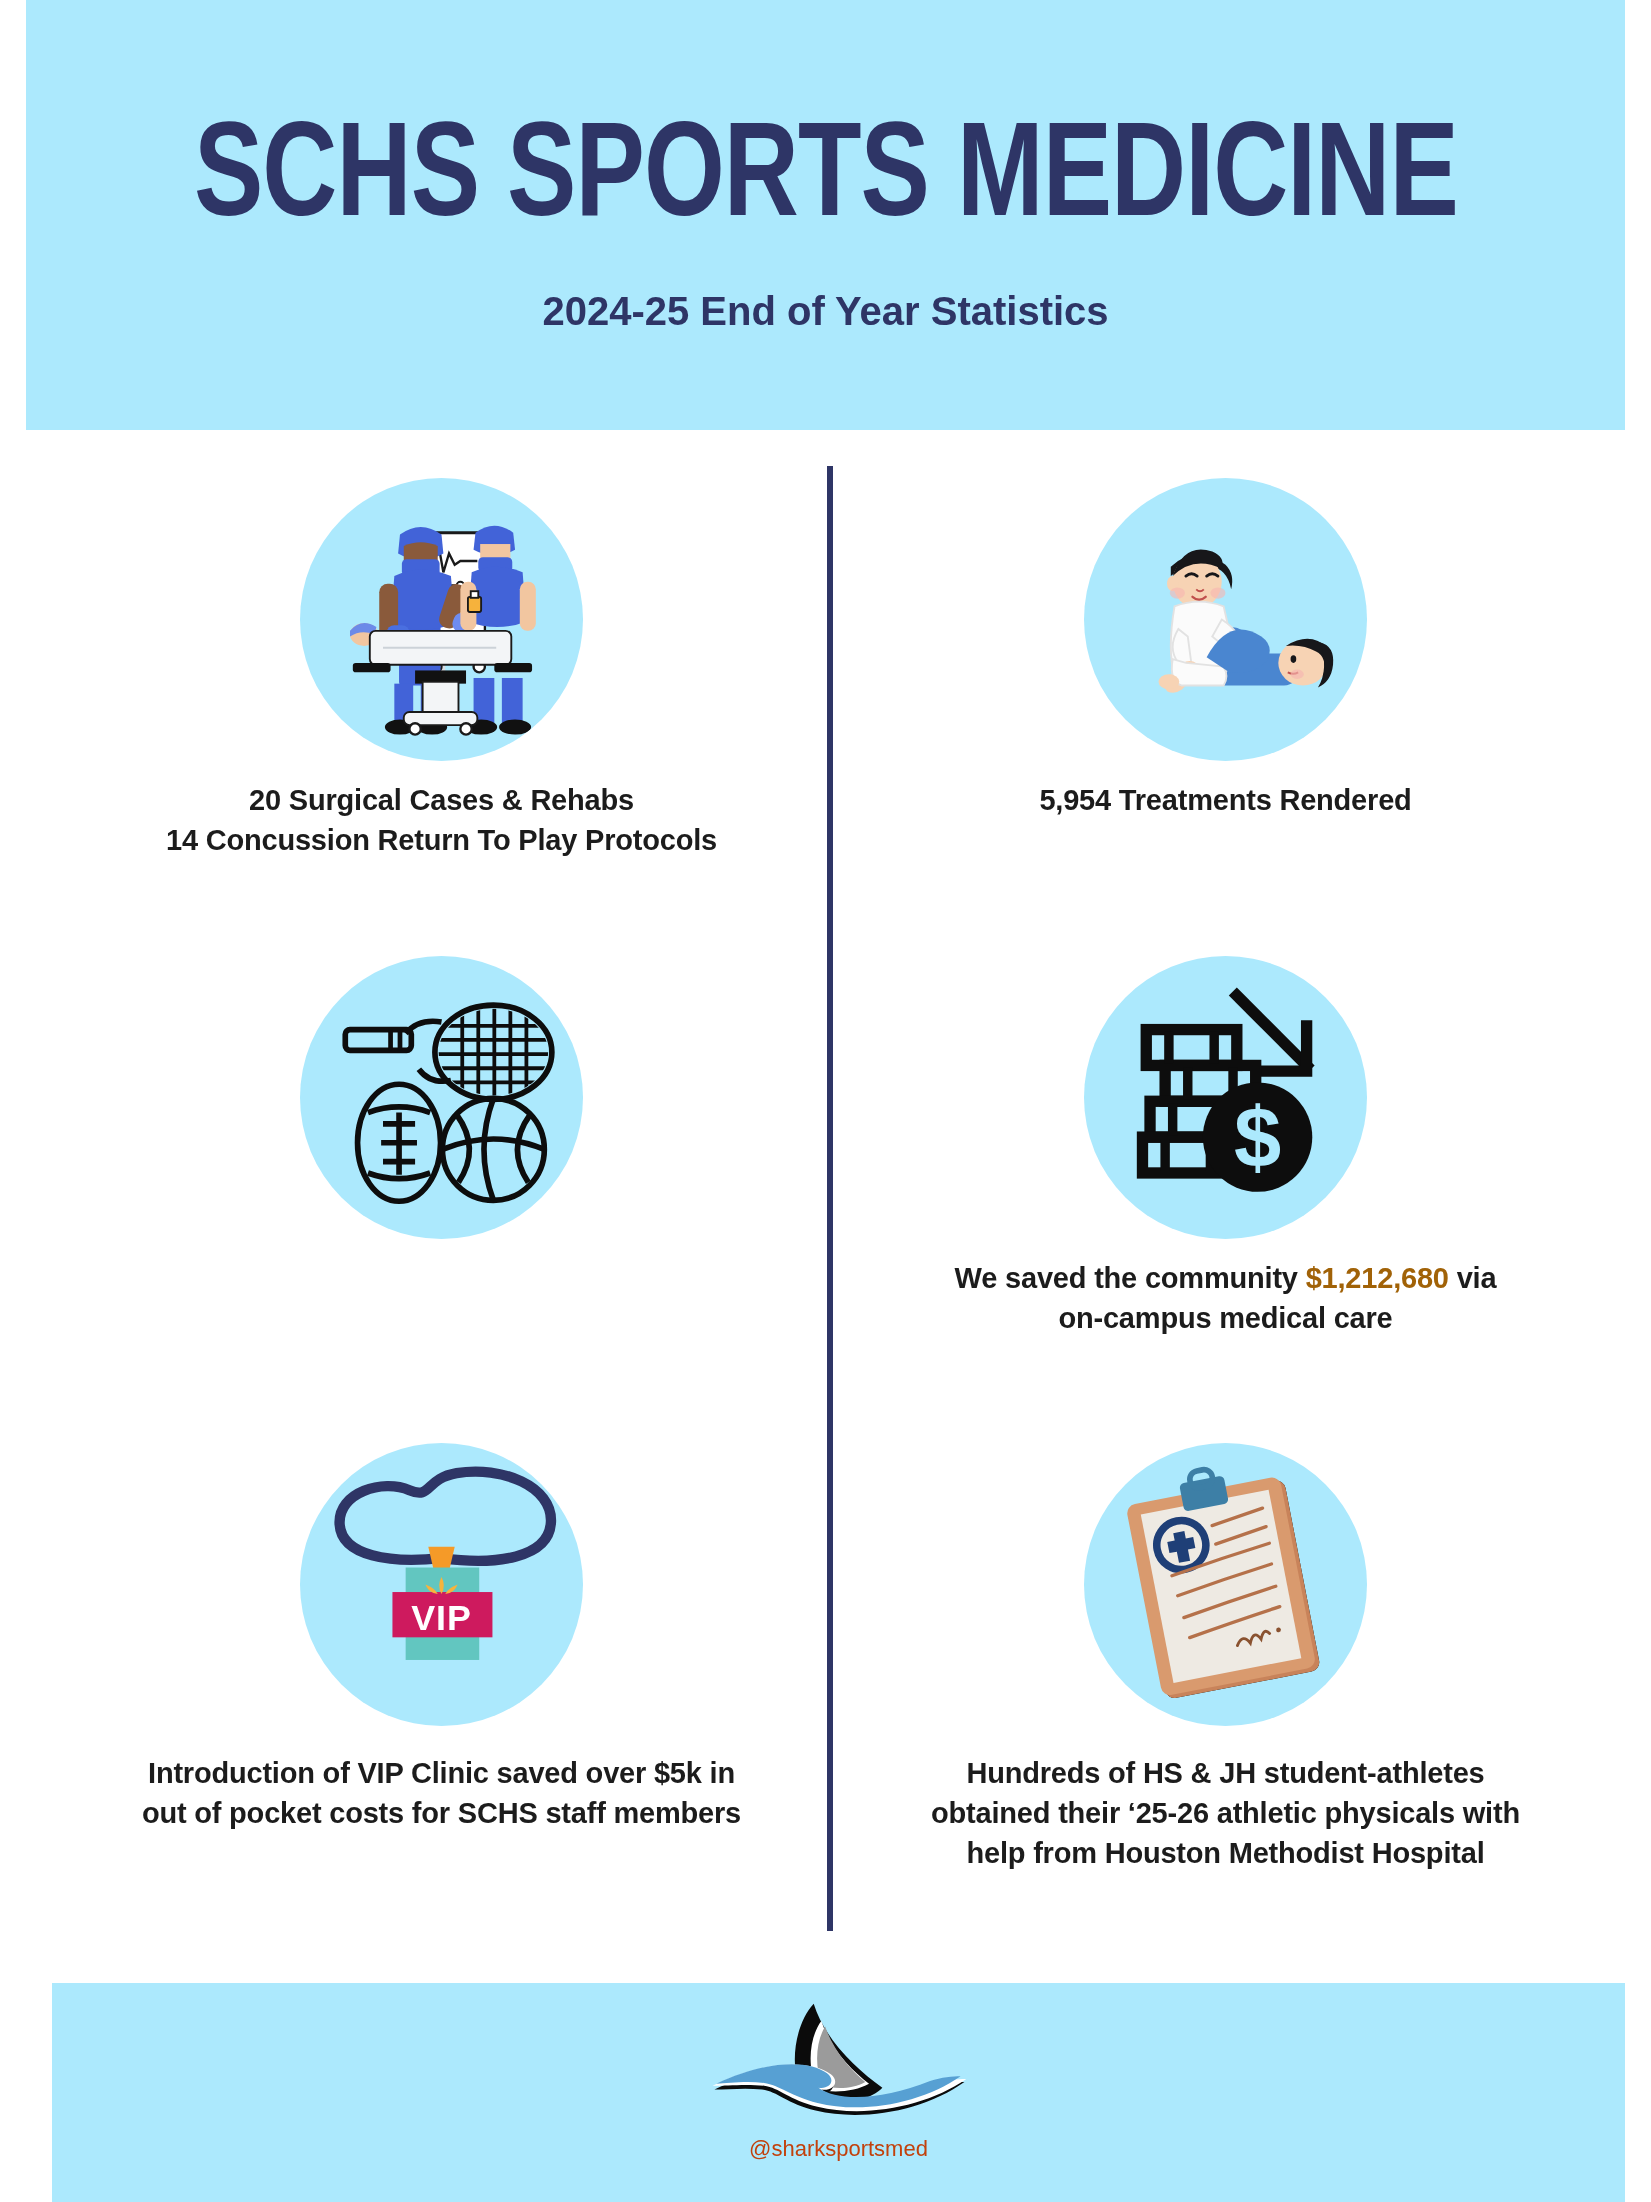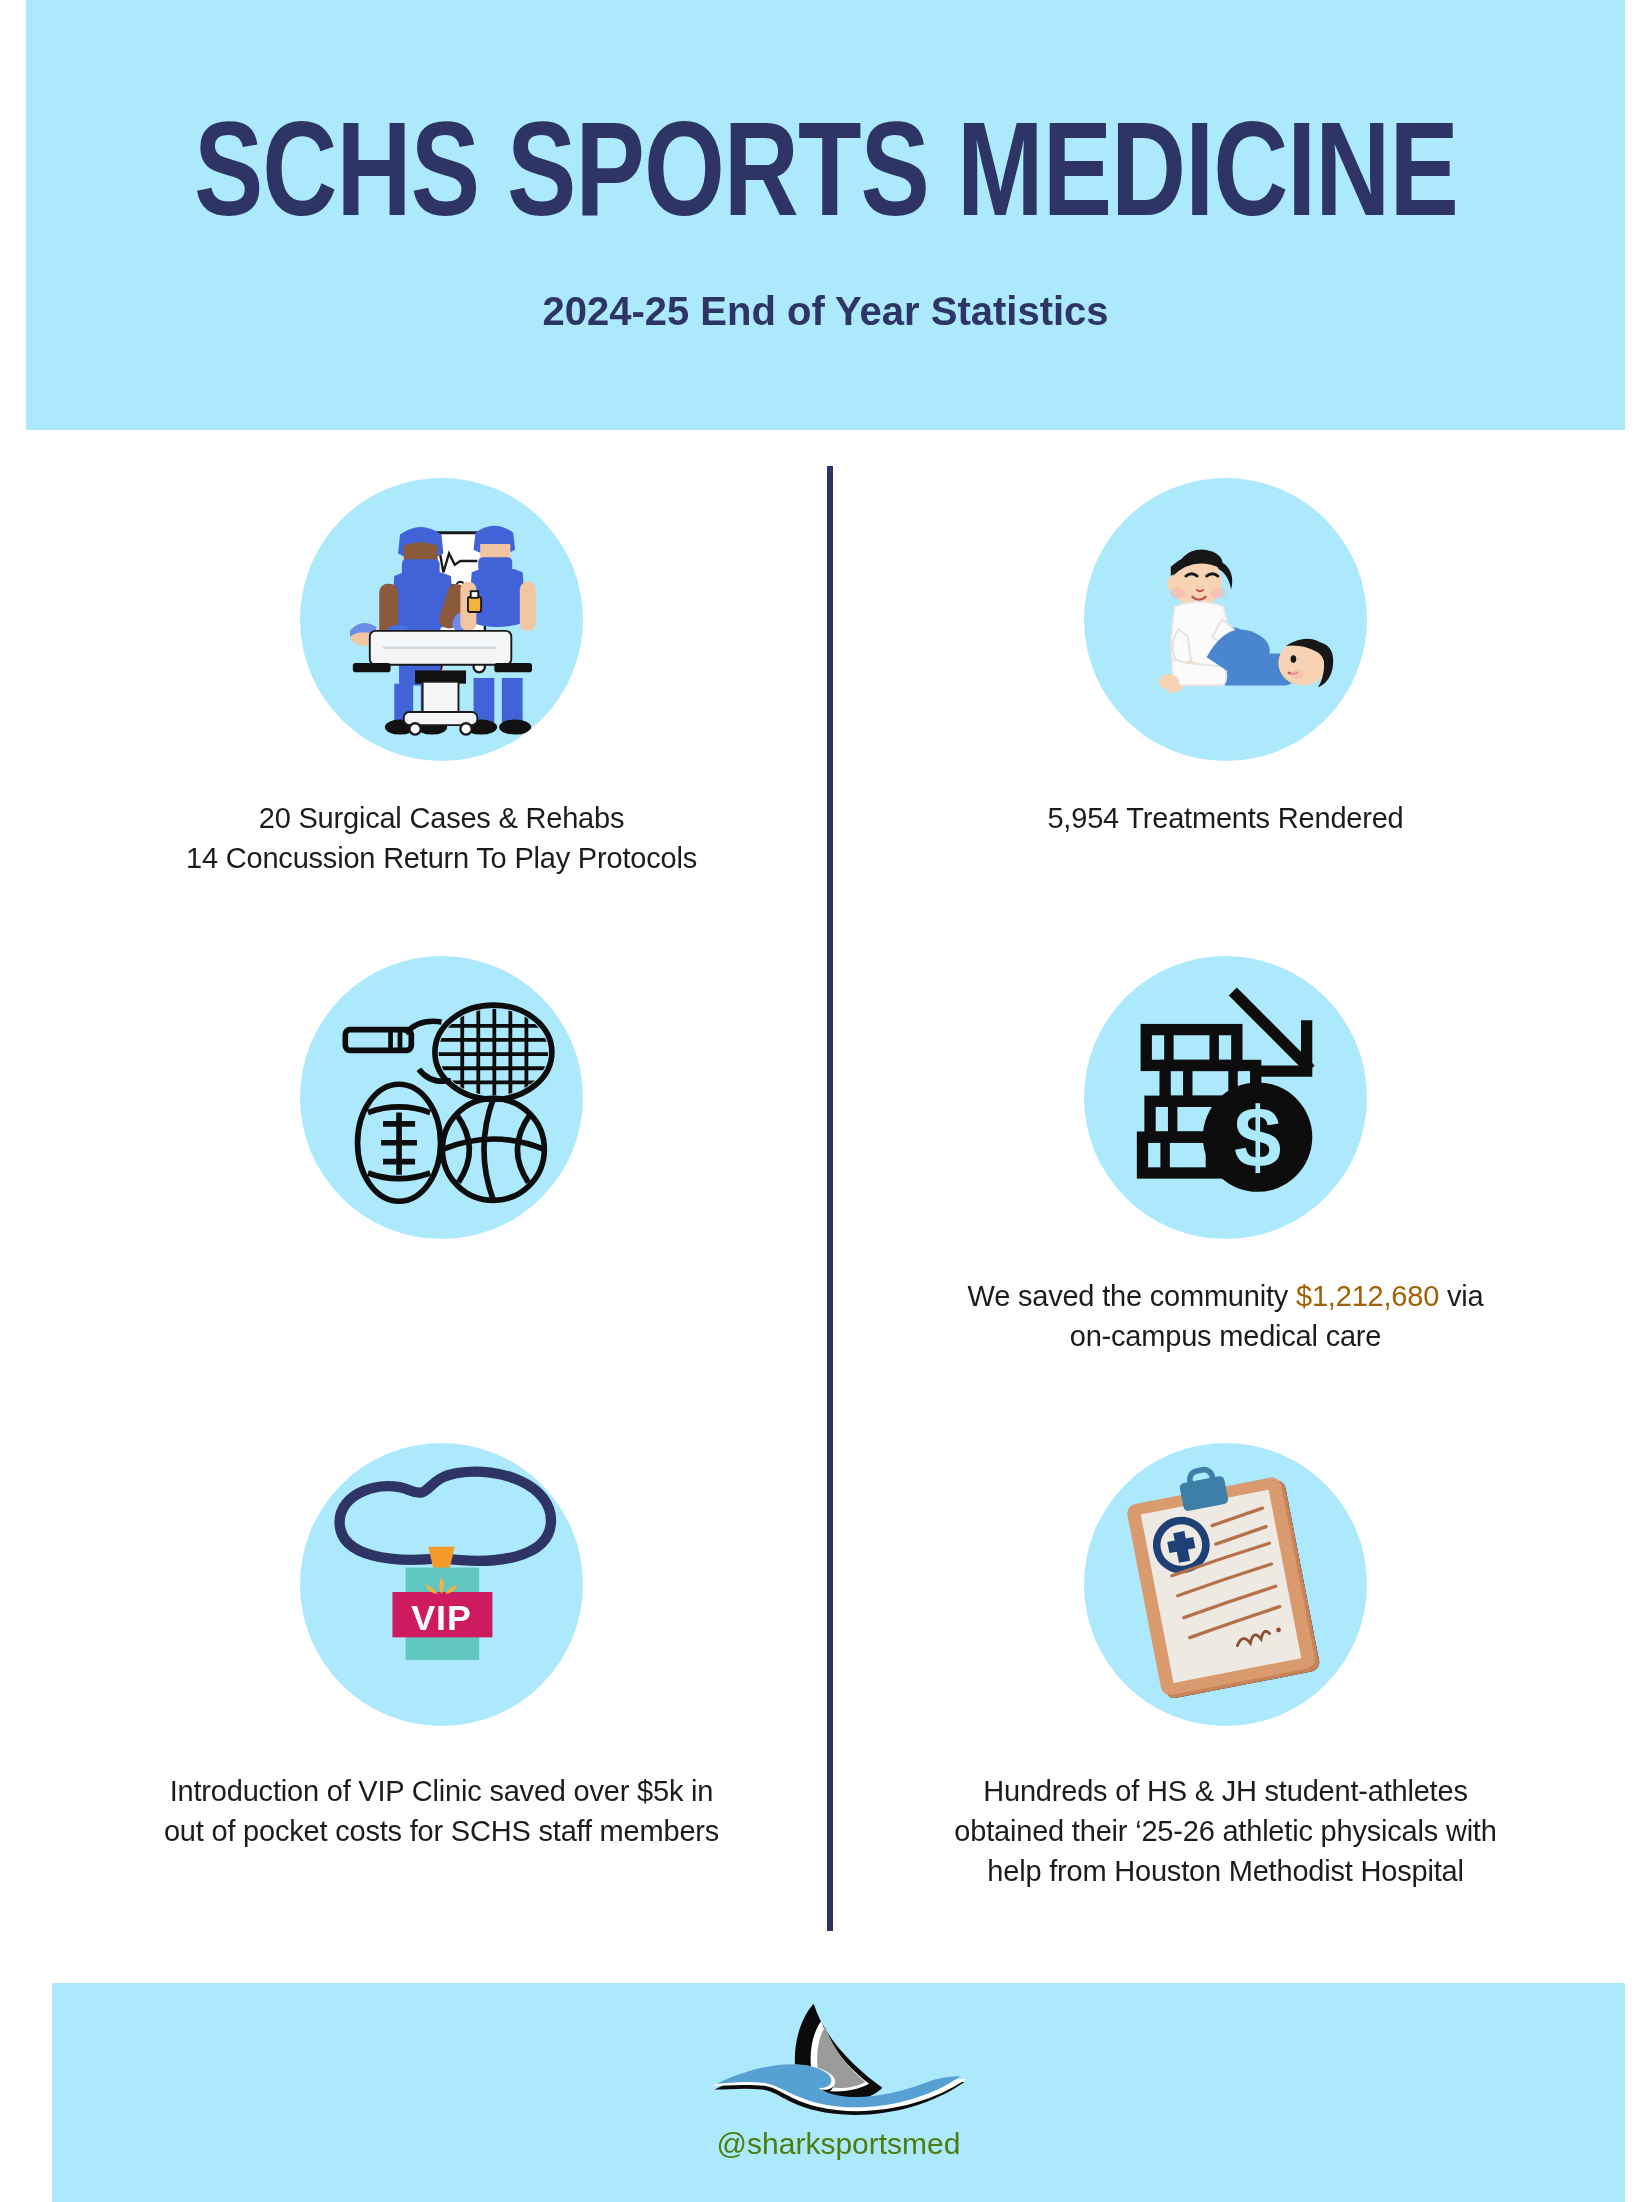--- a/index.html
+++ b/index.html
@@ -90,25 +90,25 @@
     height: 283px;
     border-radius: 50%;
     background: #ace9fd;
     position: relative;
     overflow: hidden;
     flex: none;
   }
   .icon-circle svg { display: block; width: 100%; height: 100%; }
 
   .stat-caption {
-    margin-top: 37px;
+    margin-top: 19px;
     text-align: center;
     color: #1c1c1c;
     font-size: 29px;
-    font-weight: 400;
+    font-weight: 700;
     line-height: 1.38;
     width: 100%;
     letter-spacing: -0.2px;
   }
   .stat-caption .line { display: block; }
   .money-accent { color: #a16207; }
 
   
   .footer-banner {
     position: absolute;
@@ -119,23 +119,23 @@
     background: #ace9fd;
     display: flex;
     flex-direction: column;
     align-items: center;
     justify-content: flex-start;
     box-sizing: border-box;
     padding-top: 15.3px;
   }
   .shark-logo { width: 287px; height: 124px; display: block; }
   .handle-text {
-    margin-top: 5px;
-    color: #4d7c0f;
-    font-size: 30px;
+    margin-top: 14px;
+    color: #c2410c;
+    font-size: 22px;
     font-weight: 400;
     letter-spacing: 0px;
   }
 </style>
 </head>
 <body>
 
 <div class="header-banner">
   <h1 class="main-title">SCHS SPORTS MEDICINE</h1>
   <h2 class="subtitle">2024-25 End of Year Statistics</h2>

